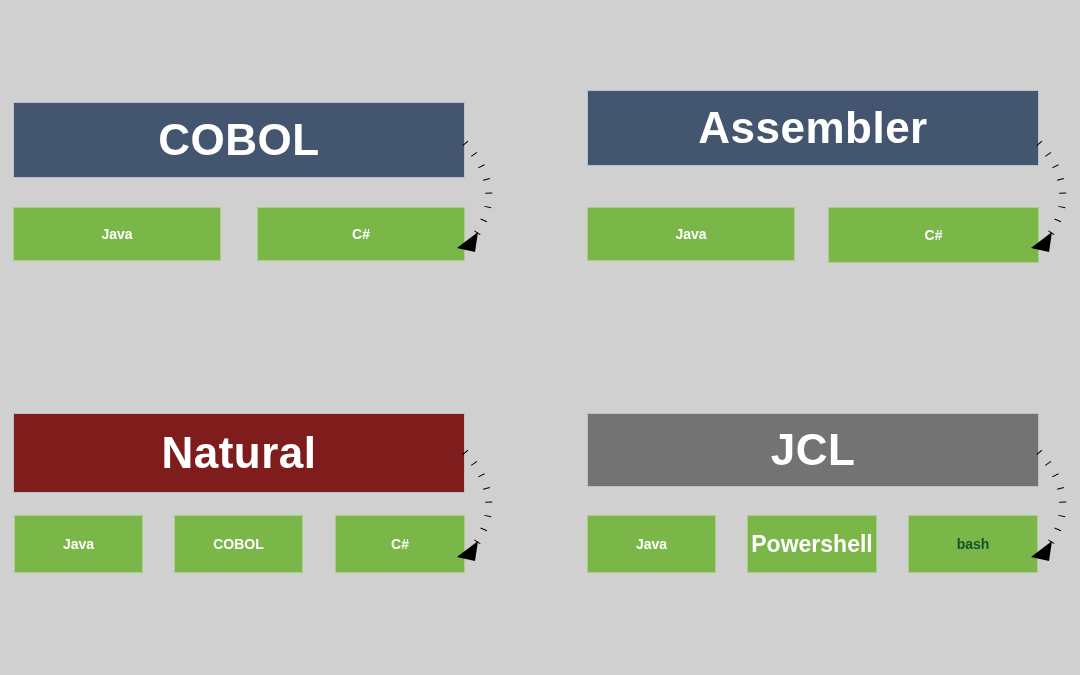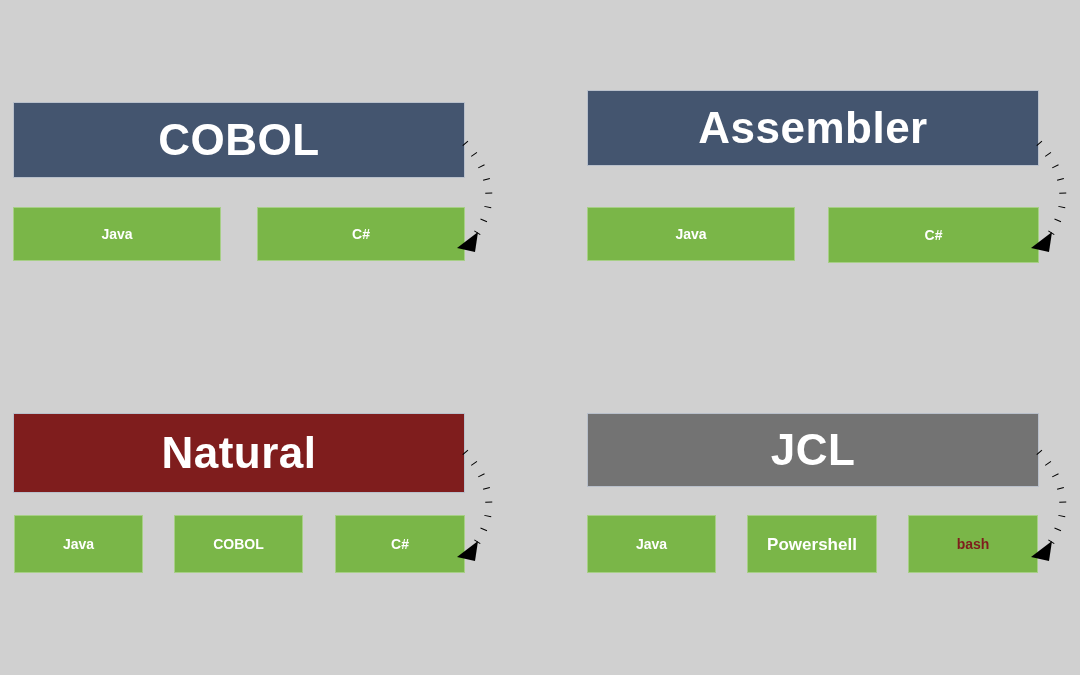--- a/index.html
+++ b/index.html
@@ -48,21 +48,21 @@
     justify-content: center;
   }
   .target-label {
     color: #ffffff;
     font-weight: bold;
     font-size: 14px;
     line-height: 1;
     white-space: nowrap;
   }
   .target-label.small {
-    font-size: 17px;
+    font-size: 23px;
   }
   .arrow-svg {
     position: absolute;
     overflow: visible;
     pointer-events: none;
   }
 </style>
 </head>
 <body>
 
@@ -112,19 +112,19 @@
     <div class="legacy-box" style="left: 587px; top: 413px; width: 452px; height: 74px; background: #737373;">
       <span class="legacy-label" style="color: rgb(255, 255, 255);">JCL</span>
     </div>
     <div class="target-box" style="left: 587px; top: 515px; width: 129px; height: 58px; background: rgb(122, 182, 72);">
       <span class="target-label" style="color: rgb(255, 255, 255);">Java</span>
     </div>
     <div class="target-box" style="left: 747px; top: 515px; width: 130px; height: 58px; background: rgb(122, 182, 72);">
       <span class="target-label small" style="color: rgb(255, 255, 255);">Powershell</span>
     </div>
     <div class="target-box" style="left: 908px; top: 515px; width: 130px; height: 58px; background: rgb(122, 182, 72);">
-      <span class="target-label" style="color: #7f1d1d;">bash</span>
+      <span class="target-label" style="color: #14532d;">bash</span>
     </div>
     <svg class="arrow-svg" width="125" height="220" viewBox="0 0 125 220" style="left: 979px; top: 392px;">
       <path d="M 60 60 Q 105 110 65 160" fill="none" stroke="#000000" stroke-width="7" stroke-linecap="butt" stroke-dasharray="1 13"></path>
       <polygon points="52,165 73,149 70,169" fill="#000000"></polygon>
     </svg>
   </div>
 
 </body></html>

